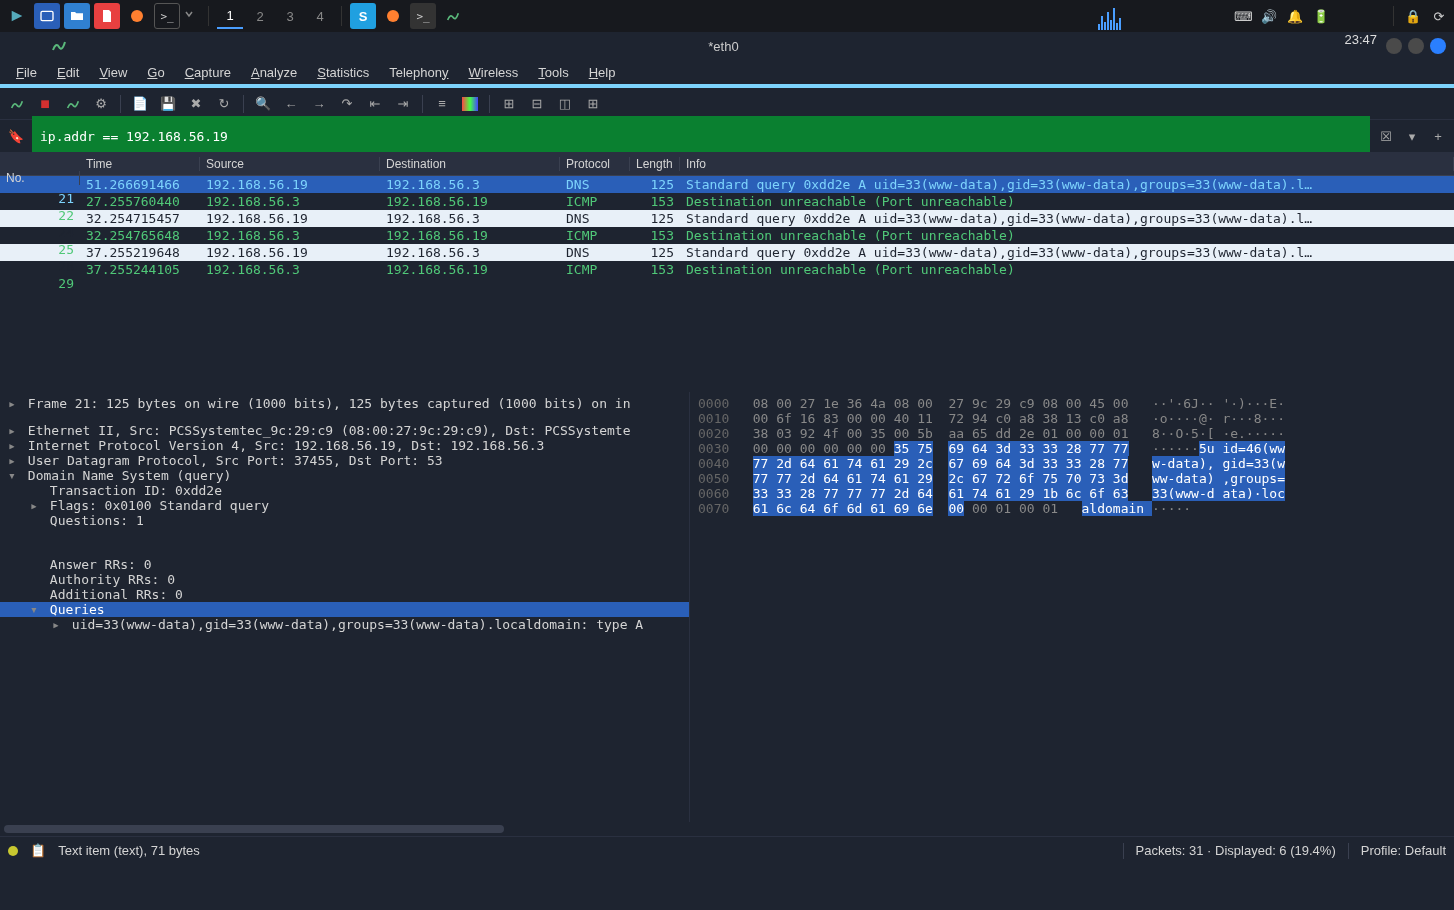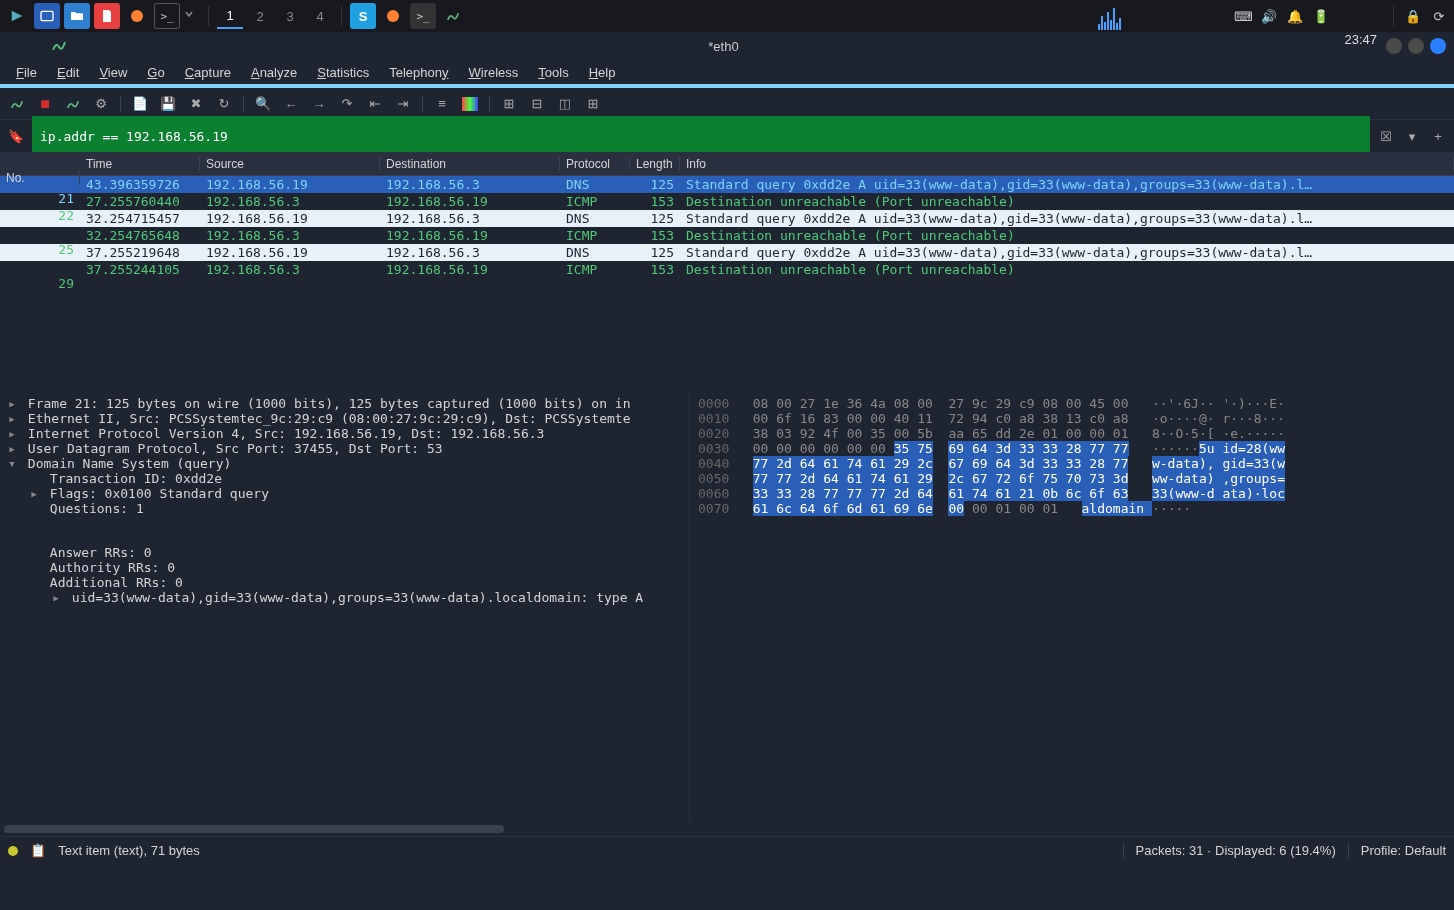--- a/index.html
+++ b/index.html
@@ -219,21 +219,21 @@
     <div class="col-time">Time</div>
     <div class="col-src">Source</div>
     <div class="col-dst">Destination</div>
     <div class="col-proto">Protocol</div>
     <div class="col-len" style="text-align:left;">Length</div>
     <div class="col-info">Info</div>
   </div>
   <div class="pl-rows" id="pl-rows">
       <div class="pl-row selected">
         <div class="col-no">21</div>
-        <div class="col-time">43.396359726</div>
+        <div class="col-time">51.266691466</div>
         <div class="col-src">192.168.56.19</div>
         <div class="col-dst">192.168.56.3</div>
         <div class="col-proto">DNS</div>
         <div class="col-len">125</div>
         <div class="col-info">Standard query 0xdd2e A uid=33(www-data),gid=33(www-data),groups=33(www-data).l…</div>
       </div>
       <div class="pl-row icmp">
         <div class="col-no">22</div>
         <div class="col-time">27.255760440</div>
         <div class="col-src">192.168.56.3</div>
@@ -277,40 +277,41 @@
         <div class="col-proto">ICMP</div>
         <div class="col-len">153</div>
         <div class="col-info">Destination unreachable (Port unreachable)</div>
       </div>
     </div>
 </div>
 
 <div class="bottom-panes">
   <div class="tree-pane" id="tree-pane">
       <div class="tree-line" style="padding-left: 8px;"><span class="tree-expand">▸</span> Frame 21: 125 bytes on wire (1000 bits), 125 bytes captured (1000 bits) on in</div>
-      <div class="tree-line" style="padding-left: 8px;"><span class="tree-expand">▸</span> Ethernet II, Src: PCSSystemtec_9c:29:c9 (08:00:27:9c:29:c9), Dst: PCSSystemte</div>
+      <div class="tree-line" style="padding-left: 8px; margin-top: 12px;"><span class="tree-expand">▸</span> Ethernet II, Src: PCSSystemtec_9c:29:c9 (08:00:27:9c:29:c9), Dst: PCSSystemte</div>
       <div class="tree-line" style="padding-left: 8px;"><span class="tree-expand">▸</span> Internet Protocol Version 4, Src: 192.168.56.19, Dst: 192.168.56.3</div>
       <div class="tree-line" style="padding-left: 8px;"><span class="tree-expand">▸</span> User Datagram Protocol, Src Port: 37455, Dst Port: 53</div>
       <div class="tree-line" style="padding-left: 8px;"><span class="tree-expand">▾</span> Domain Name System (query)</div>
       <div class="tree-line" style="padding-left: 30px;"><span class="tree-expand"></span> Transaction ID: 0xdd2e</div>
       <div class="tree-line" style="padding-left: 30px;"><span class="tree-expand">▸</span> Flags: 0x0100 Standard query</div>
       <div class="tree-line" style="padding-left: 30px;"><span class="tree-expand"></span> Questions: 1</div>
       <div class="tree-line" style="padding-left: 30px; margin-top: 29px;"><span class="tree-expand"></span> Answer RRs: 0</div>
       <div class="tree-line" style="padding-left: 30px;"><span class="tree-expand"></span> Authority RRs: 0</div>
       <div class="tree-line" style="padding-left: 30px;"><span class="tree-expand"></span> Additional RRs: 0</div>
+      <div class="tree-line tree-sel" style="padding-left: 30px;"><span class="tree-expand">▾</span> Queries</div>
       <div class="tree-line" style="padding-left: 52px;"><span class="tree-expand">▸</span> uid=33(www-data),gid=33(www-data),groups=33(www-data).localdomain: type A</div>
     </div>
   <div class="hex-pane" id="hex-pane">
       <div class="hex-line"><span class="hex-offset">0000</span>   08 00 27 1e 36 4a 08 00  27 9c 29 c9 08 00 45 00   ··'·6J·· '·)···E·</div>
       <div class="hex-line"><span class="hex-offset">0010</span>   00 6f 16 83 00 00 40 11  72 94 c0 a8 38 13 c0 a8   ·o····@· r···8···</div>
       <div class="hex-line"><span class="hex-offset">0020</span>   38 03 92 4f 00 35 00 5b  aa 65 dd 2e 01 00 00 01   8··O·5·[ ·e.·····</div>
-      <div class="hex-line"><span class="hex-offset">0030</span>   00 00 00 00 00 00 <span class="hex-sel">35 75</span>  <span class="hex-sel">69 64 3d 33 33 28 77 77</span>   ······<span class="hex-sel">5u id=28(ww</span></div>
+      <div class="hex-line"><span class="hex-offset">0030</span>   00 00 00 00 00 00 <span class="hex-sel">35 75</span>  <span class="hex-sel">69 64 3d 33 33 28 77 77</span>   ······<span class="hex-sel">5u id=46(ww</span></div>
       <div class="hex-line"><span class="hex-offset">0040</span>   <span class="hex-sel">77 2d 64 61 74 61 29 2c</span>  <span class="hex-sel">67 69 64 3d 33 33 28 77</span>   <span class="hex-sel">w-data), gid=33(w</span></div>
       <div class="hex-line"><span class="hex-offset">0050</span>   <span class="hex-sel">77 77 2d 64 61 74 61 29</span>  <span class="hex-sel">2c 67 72 6f 75 70 73 3d</span>   <span class="hex-sel">ww-data) ,groups=</span></div>
-      <div class="hex-line"><span class="hex-offset">0060</span>   <span class="hex-sel">33 33 28 77 77 77 2d 64</span>  <span class="hex-sel">61 74 61 21 0b 6c 6f 63</span>   <span class="hex-sel">33(www-d ata)·loc</span></div>
+      <div class="hex-line"><span class="hex-offset">0060</span>   <span class="hex-sel">33 33 28 77 77 77 2d 64</span>  <span class="hex-sel">61 74 61 29 1b 6c 6f 63</span>   <span class="hex-sel">33(www-d ata)·loc</span></div>
       <div class="hex-line"><span class="hex-offset">0070</span>   <span class="hex-sel">61 6c 64 6f 6d 61 69 6e</span>  <span class="hex-sel">00</span> 00 01 00 01   <span class="hex-sel">aldomain </span>·····</div>
     </div>
 </div>
 
 <div class="scrollbar-h">
   <div class="scroll-thumb-h"></div>
 </div>
 
 <div class="statusbar">
   <div class="status-dot"></div>

